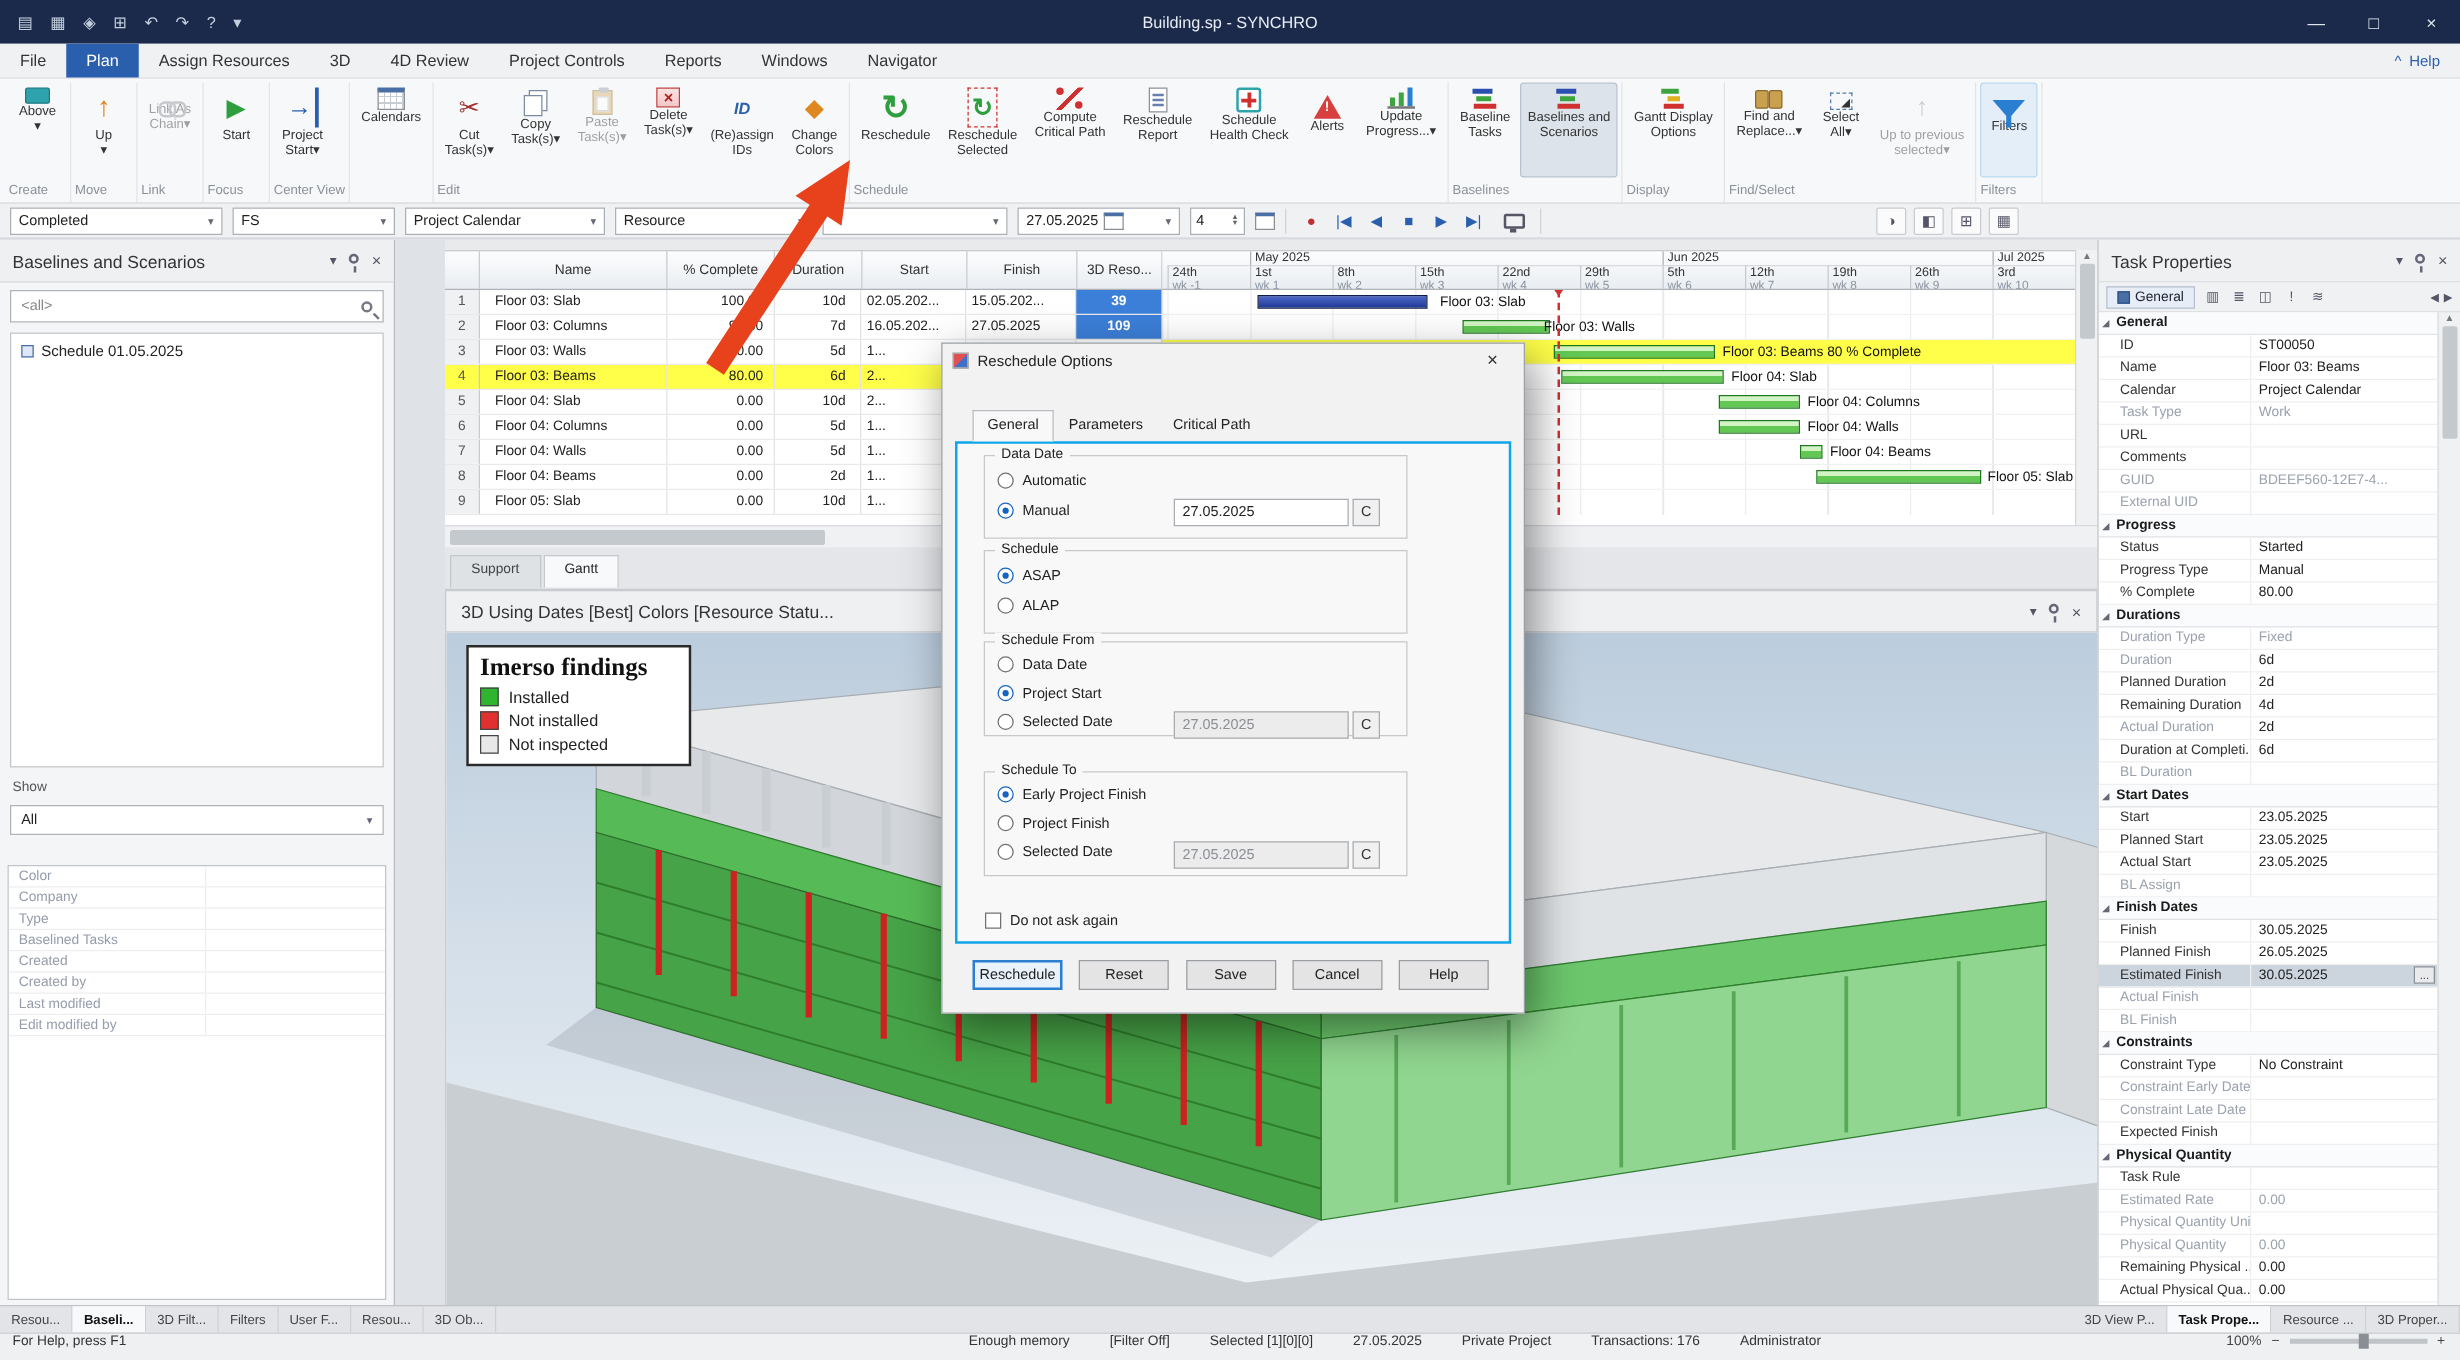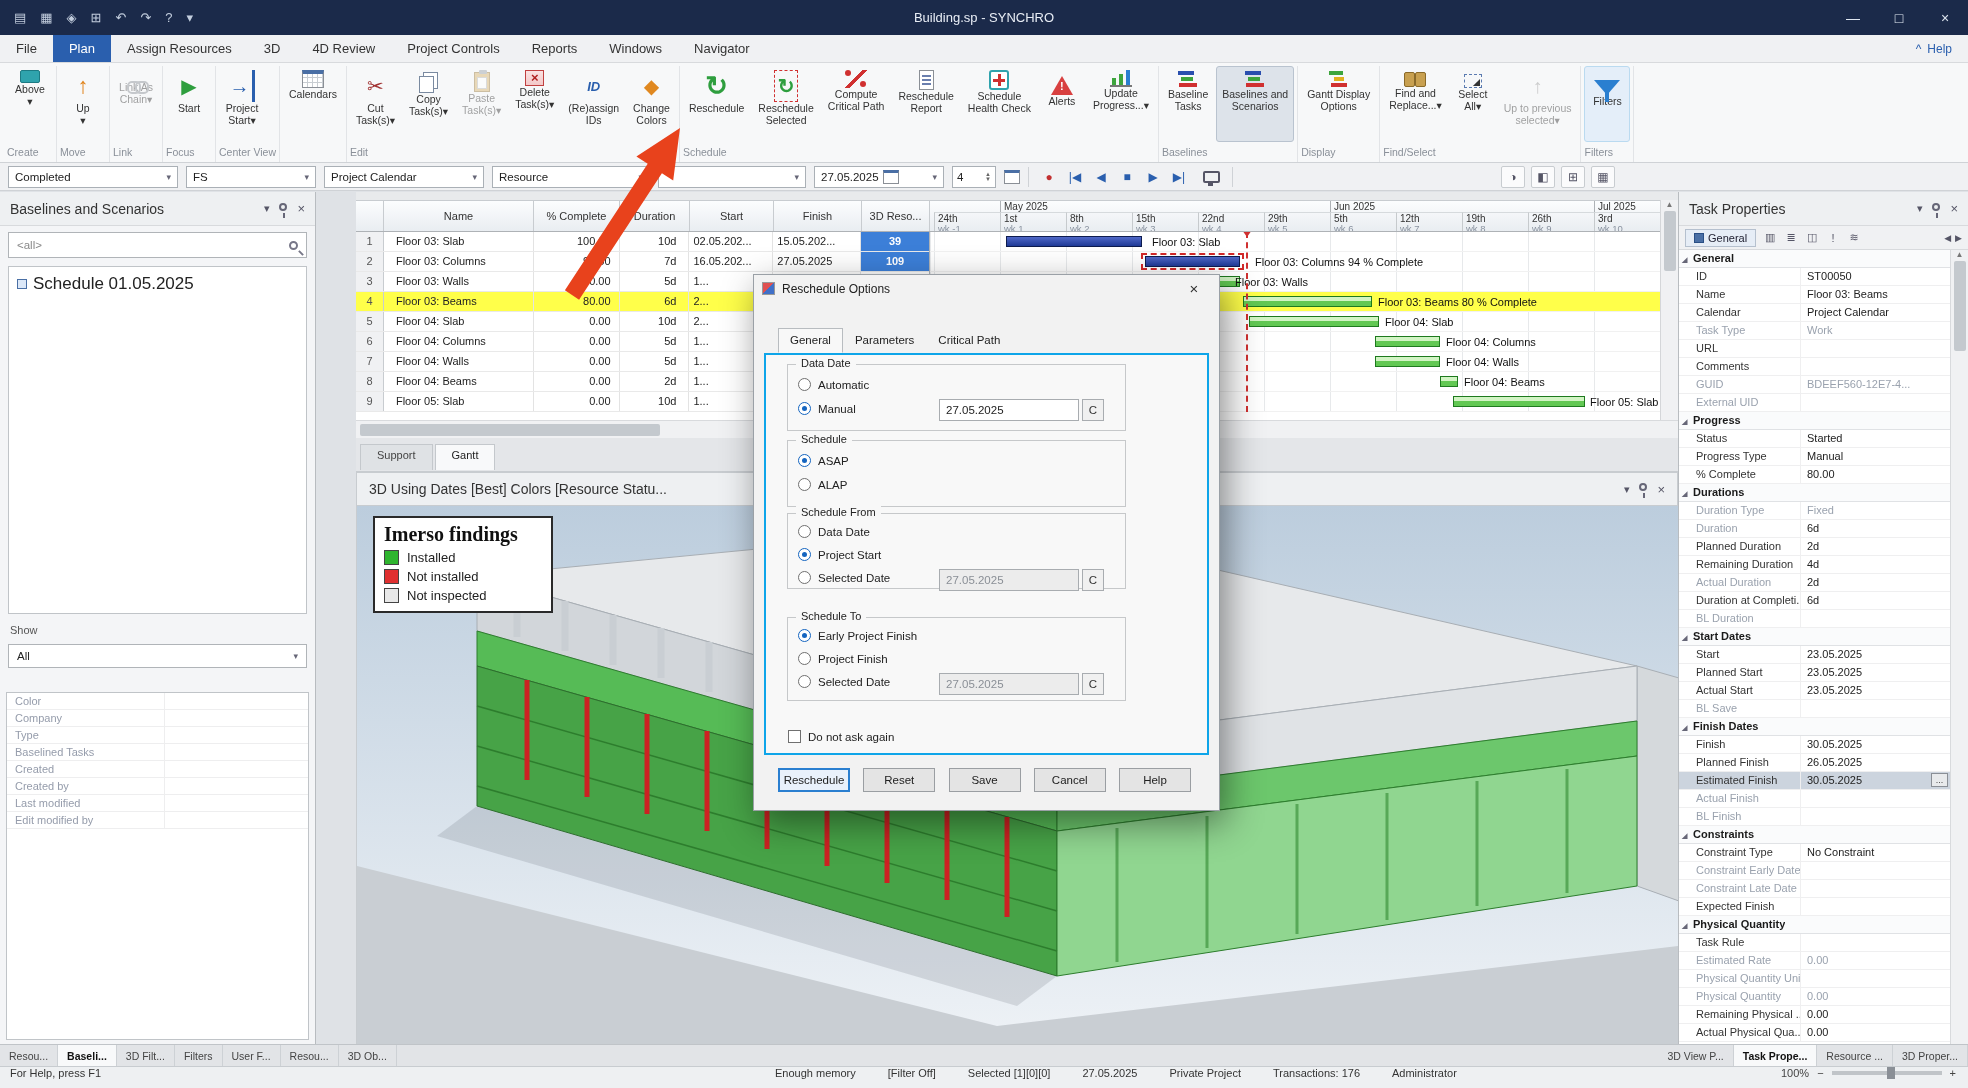--- a/index.html
+++ b/index.html
@@ -80,21 +80,21 @@
 .phead{height:34px;display:flex;align-items:center;padding:0 10px;font-size:14px;color:#333;background:#eef0f2;border-bottom:1px solid #d8dadd}
 .picons{margin-left:auto;display:flex;gap:10px;align-items:center;color:#556;font-size:11px}
 .pin{width:8px;height:8px;border:2px solid #667;border-radius:50%;position:relative;margin-top:-4px}
 .pin::after{content:"";position:absolute;left:2px;top:8px;width:2px;height:5px;background:#667}
 
 #leftpanel{position:absolute;left:0;top:192px;width:316px;height:852px;background:#f4f5f7;border-right:1px solid #b8bcc0}
 #lpsearch{position:absolute;left:8px;right:8px;top:40px;height:26px;border:1px solid #b0b4b8;background:#fff;display:flex;align-items:center;padding:0 8px;font-size:11.5px;color:#888}
 .mag{margin-left:auto;width:9px;height:9px;border:2px solid #778;border-radius:50%;position:relative}
 .mag::after{content:"";position:absolute;width:6px;height:2px;background:#778;transform:rotate(45deg);left:7px;top:9px}
 #lptree{position:absolute;left:8px;right:8px;top:74px;height:348px;background:#fff;border:1px solid #c0c4c8;padding:4px}
-.titem{display:flex;align-items:center;gap:6px;padding:3px 4px;font-size:17px;color:#222}
+.titem{display:flex;align-items:center;gap:6px;padding:3px 4px;font-size:12px;color:#222}
 .ticon2{width:10px;height:10px;border:1px solid #4a6fa5;background:#dce8f8}
 #lpshowlab{position:absolute;left:10px;top:432px;font-size:11px;color:#555}
 #lpshowdd{position:absolute;left:8px;right:8px;top:452px;height:24px;border:1px solid #b0b4b8;background:#fff;display:flex;align-items:center;padding:0 8px;font-size:11.5px}
 #lpgrid{position:absolute;left:6px;right:6px;top:500px;bottom:4px;background:#fff;border:1px solid #c0c4c8}
 .lpr{height:17px;display:flex;border-bottom:1px solid #eeeeef;font-size:11px;line-height:16px}
 .lpr .ll{width:158px;padding-left:8px;color:#959cab;border-right:1px solid #eeeeef;overflow:hidden;white-space:nowrap}
 .lpr .lv{flex:1}
 
 #contentbg{position:absolute;left:356px;top:192px;width:1322px;height:852px;background:#e8eaec}
 #tablehead{position:absolute;left:356px;top:200px;width:574px;height:32px;display:flex;background:linear-gradient(#fcfdfe,#e9edf1);border-top:1px solid #c8ccd0;border-bottom:1px solid #aeb2b6}
@@ -751,24 +751,20 @@
 </div>
 <div id="ganttrows">
   <div class="ggrid"></div>
   <div class="ddline"></div>
 
     <div class="grow">
       <div class="gbar bblue" style="left: 76px; width: 136px;"></div>
       <div class="glabel2" style="left: 222px;">Floor 03: Slab</div>
     </div>
 
-    <div class="grow">
-      <div class="gbar bblue selbar" style="left: 215px; width: 95px;"></div>
-      <div class="glabel2" style="left: 325px;">Floor 03: Columns  94 % Complete</div>
-    </div>
 
     <div class="grow">
       <div class="gbar bgreen" style="left: 240px; width: 70px;"></div>
       <div class="glabel2" style="left: 305px;">Floor 03: Walls</div>
     </div>
 
     <div class="grow yrow">
       <div class="gbar bgreen" style="left: 313px; width: 129px;"></div>
       <div class="glabel2" style="left: 448px;">Floor 03: Beams  80 % Complete</div>
     </div>
@@ -1066,21 +1062,21 @@
 
       </div>
 
       <div class="pr">
         <div class="pl">Actual Start</div>
         <div class="pv">23.05.2025</div>
 
       </div>
 
       <div class="pr dim">
-        <div class="pl">BL Save</div>
+        <div class="pl">BL Assign</div>
         <div class="pv"></div>
 
       </div>
 
       <div class="pr grp">
         <div class="pl">Finish Dates</div>
         <div class="pv"></div>
 
       </div>
 

